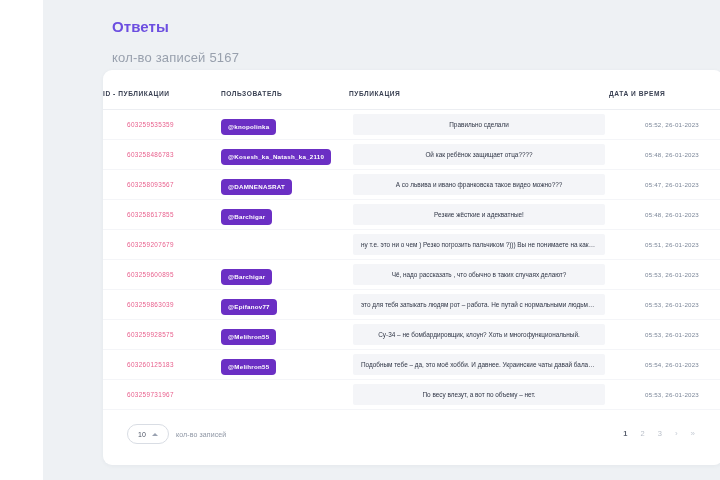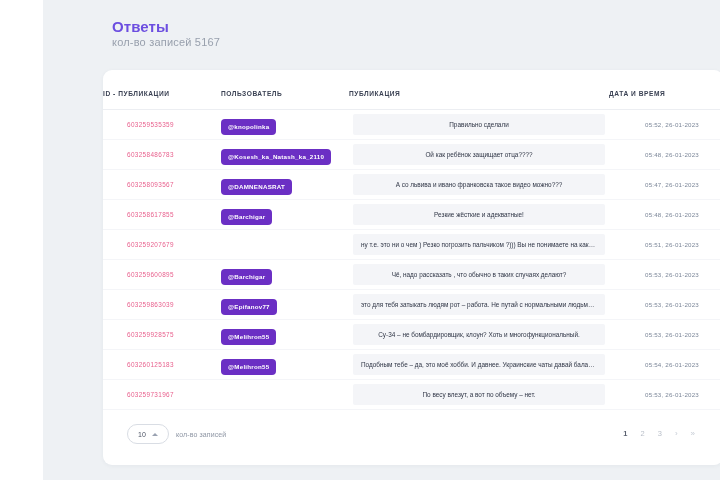--- a/index.html
+++ b/index.html
@@ -32,23 +32,23 @@
     padding-left: 69px;
   }
   .page-title {
     color: #6c4ee0;
     font-size: 15px;
     font-weight: bold;
     letter-spacing: .1px;
     line-height: 18px;
   }
   .page-subtitle {
-    margin-top: 0;
+    margin-top: 14px;
     color: #98a0ad;
-    font-size: 11px;
+    font-size: 13px;
     letter-spacing: .2px;
   }
   
   .card {
     position: absolute;
     left: 60px;
     top: 70px;
     width: 620px;
     height: 395px;
     background: #ffffff;

